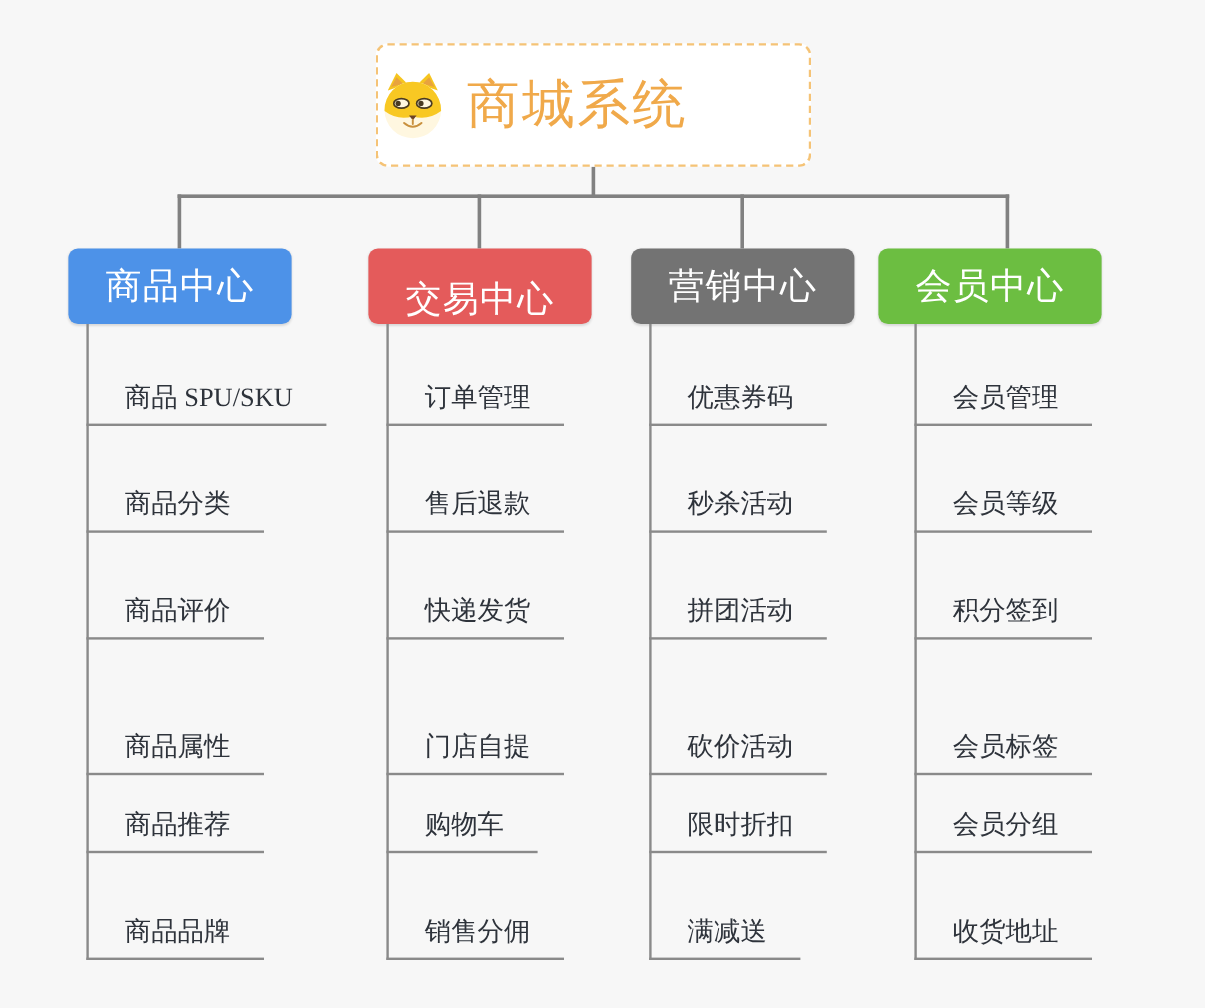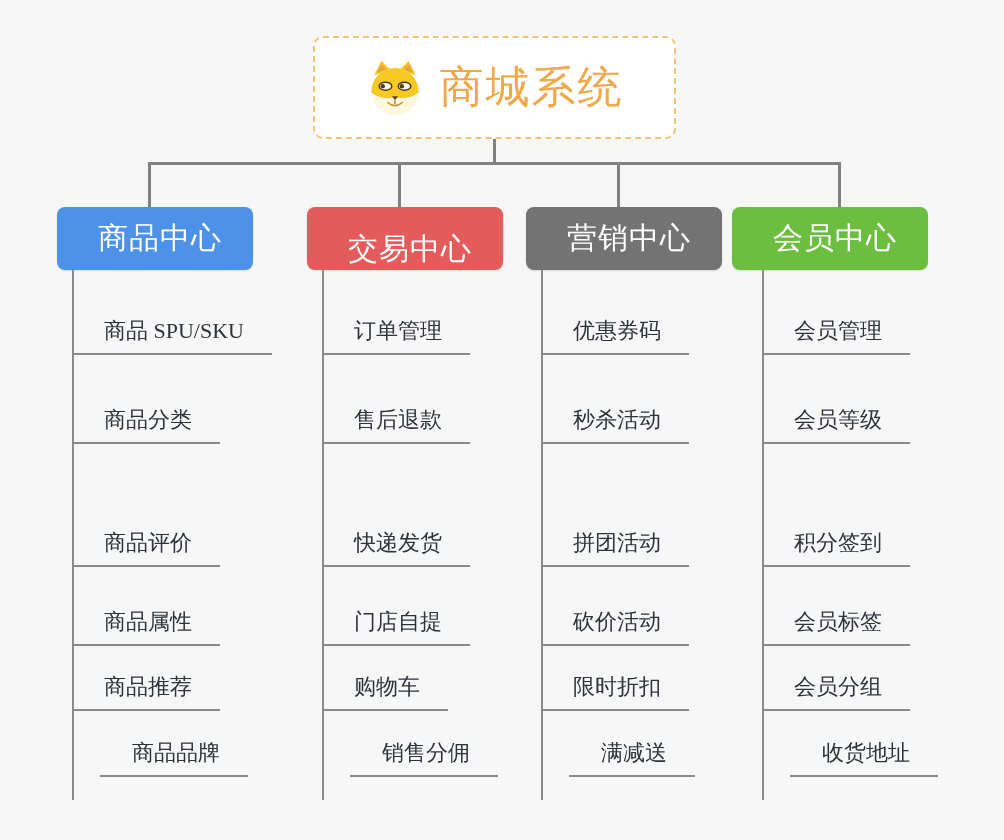--- a/index.html
+++ b/index.html
@@ -7,50 +7,49 @@
     width:1004px;height:840px;position:relative;overflow:hidden;
     background:#F7F7F7;
     font-family:"Liberation Sans","DejaVu Sans",sans-serif;
   }
   
   .conn{position:absolute;background:#818181;}
   
   .root-node{
     position:absolute;left:313px;top:36px;width:363px;height:103px;
     box-sizing:border-box;background:#FFFFFF;border:2px dashed #F5C376;
-    border-radius:10px;display:flex;align-items:center;justify-content:center;
+    border-radius:10px;display:flex;align-items:center;
     gap:16px;
   }
   .root-title{
     font-size:44px;color:#F0A94A;letter-spacing:2px;white-space:nowrap;
   }
   .dog{width:58px;height:58px;flex:0 0 auto;}
   
   .branch-node{
     position:absolute;top:207px;width:186px;height:63px;
     border-radius:8px;display:flex;align-items:center;justify-content:center;
     color:#FFFFFF;font-size:30px;letter-spacing:1px;white-space:nowrap;
     box-shadow:0 1px 2px rgba(0,0,0,0.12);
-    padding-left:10px;
   }
   
   .leaf-col{position:absolute;top:270px;width:250px;height:534px;}
   .spine{position:absolute;left:0;top:0;width:2px;height:530px;background:#8A8A8A;}
   .leaf{
     position:absolute;left:0;
     padding:0 28px 9px 32px;border-bottom:2px solid #8A8A8A;
     font-size:22px;line-height:26px;color:#2E333B;white-space:nowrap;
     background:transparent;
   }
   .leaf:nth-of-type(2){top:48px;}
   .leaf:nth-of-type(3){top:137px;}
-  .leaf:nth-of-type(4){top:226px;margin-top:34px;}
+  .leaf:nth-of-type(4){top:226px;}
   .leaf:nth-of-type(5){top:315px;margin-top:24px;}
   .leaf:nth-of-type(6){top:404px;}
-  .leaf:nth-of-type(7){top:470px;margin-left:28px;}
+  .leaf:nth-of-type(7){top:493px;}
 </style>
 </head>
 <body>
 
 <div class="conn" style="left:493px;top:139px;width:3px;height:24px;"></div>
 <div class="conn" style="left:148px;top:162px;width:693px;height:3px;"></div>
 <div class="conn" style="left:148px;top:162px;width:3px;height:45px;"></div>
 <div class="conn" style="left:398px;top:162px;width:3px;height:45px;"></div>
 <div class="conn" style="left:617px;top:162px;width:3px;height:45px;"></div>
 <div class="conn" style="left:838px;top:162px;width:3px;height:45px;"></div>

